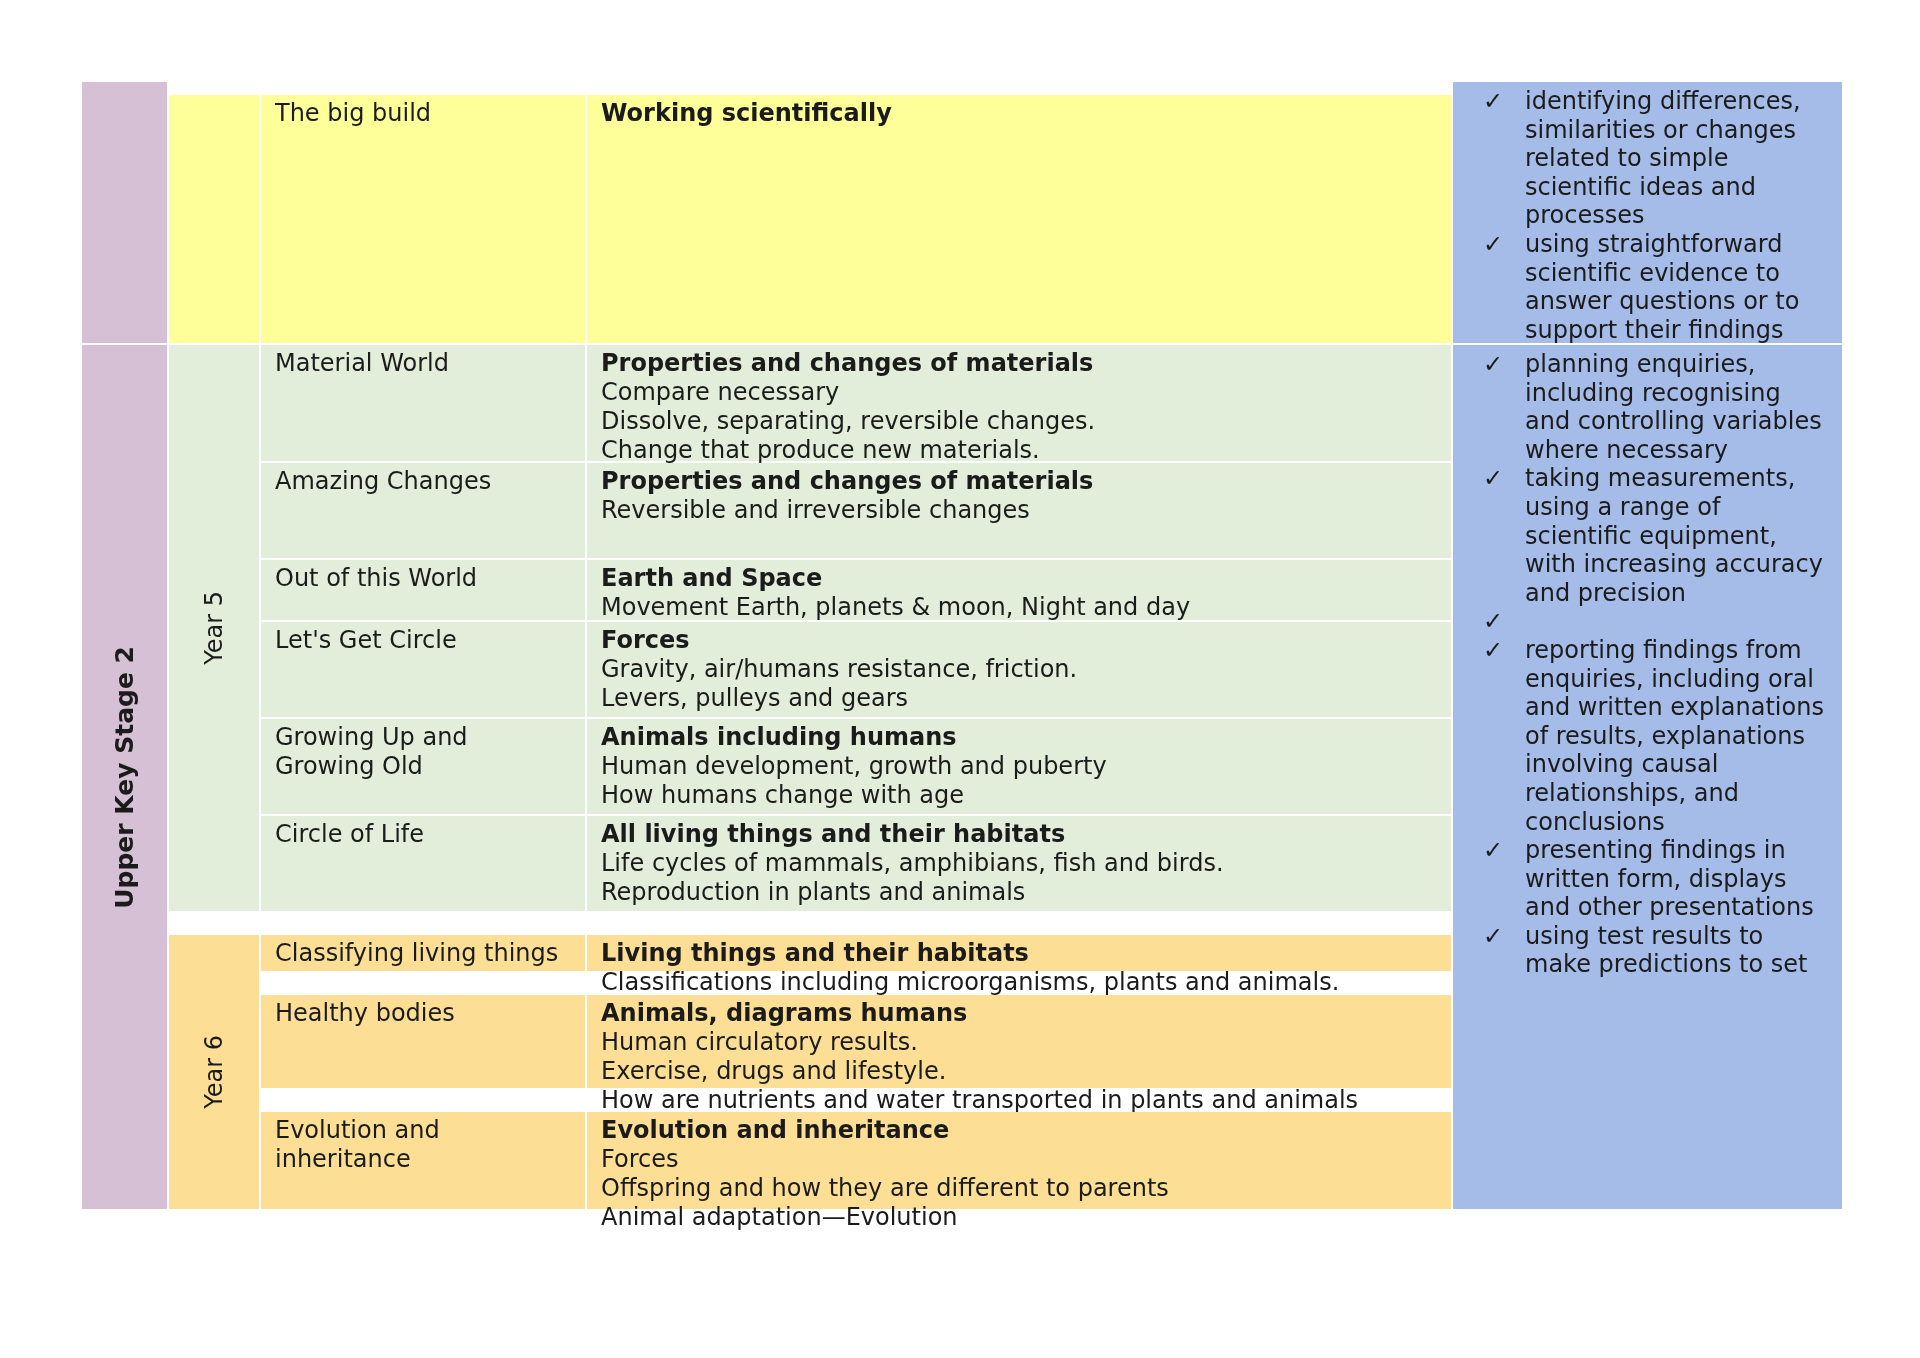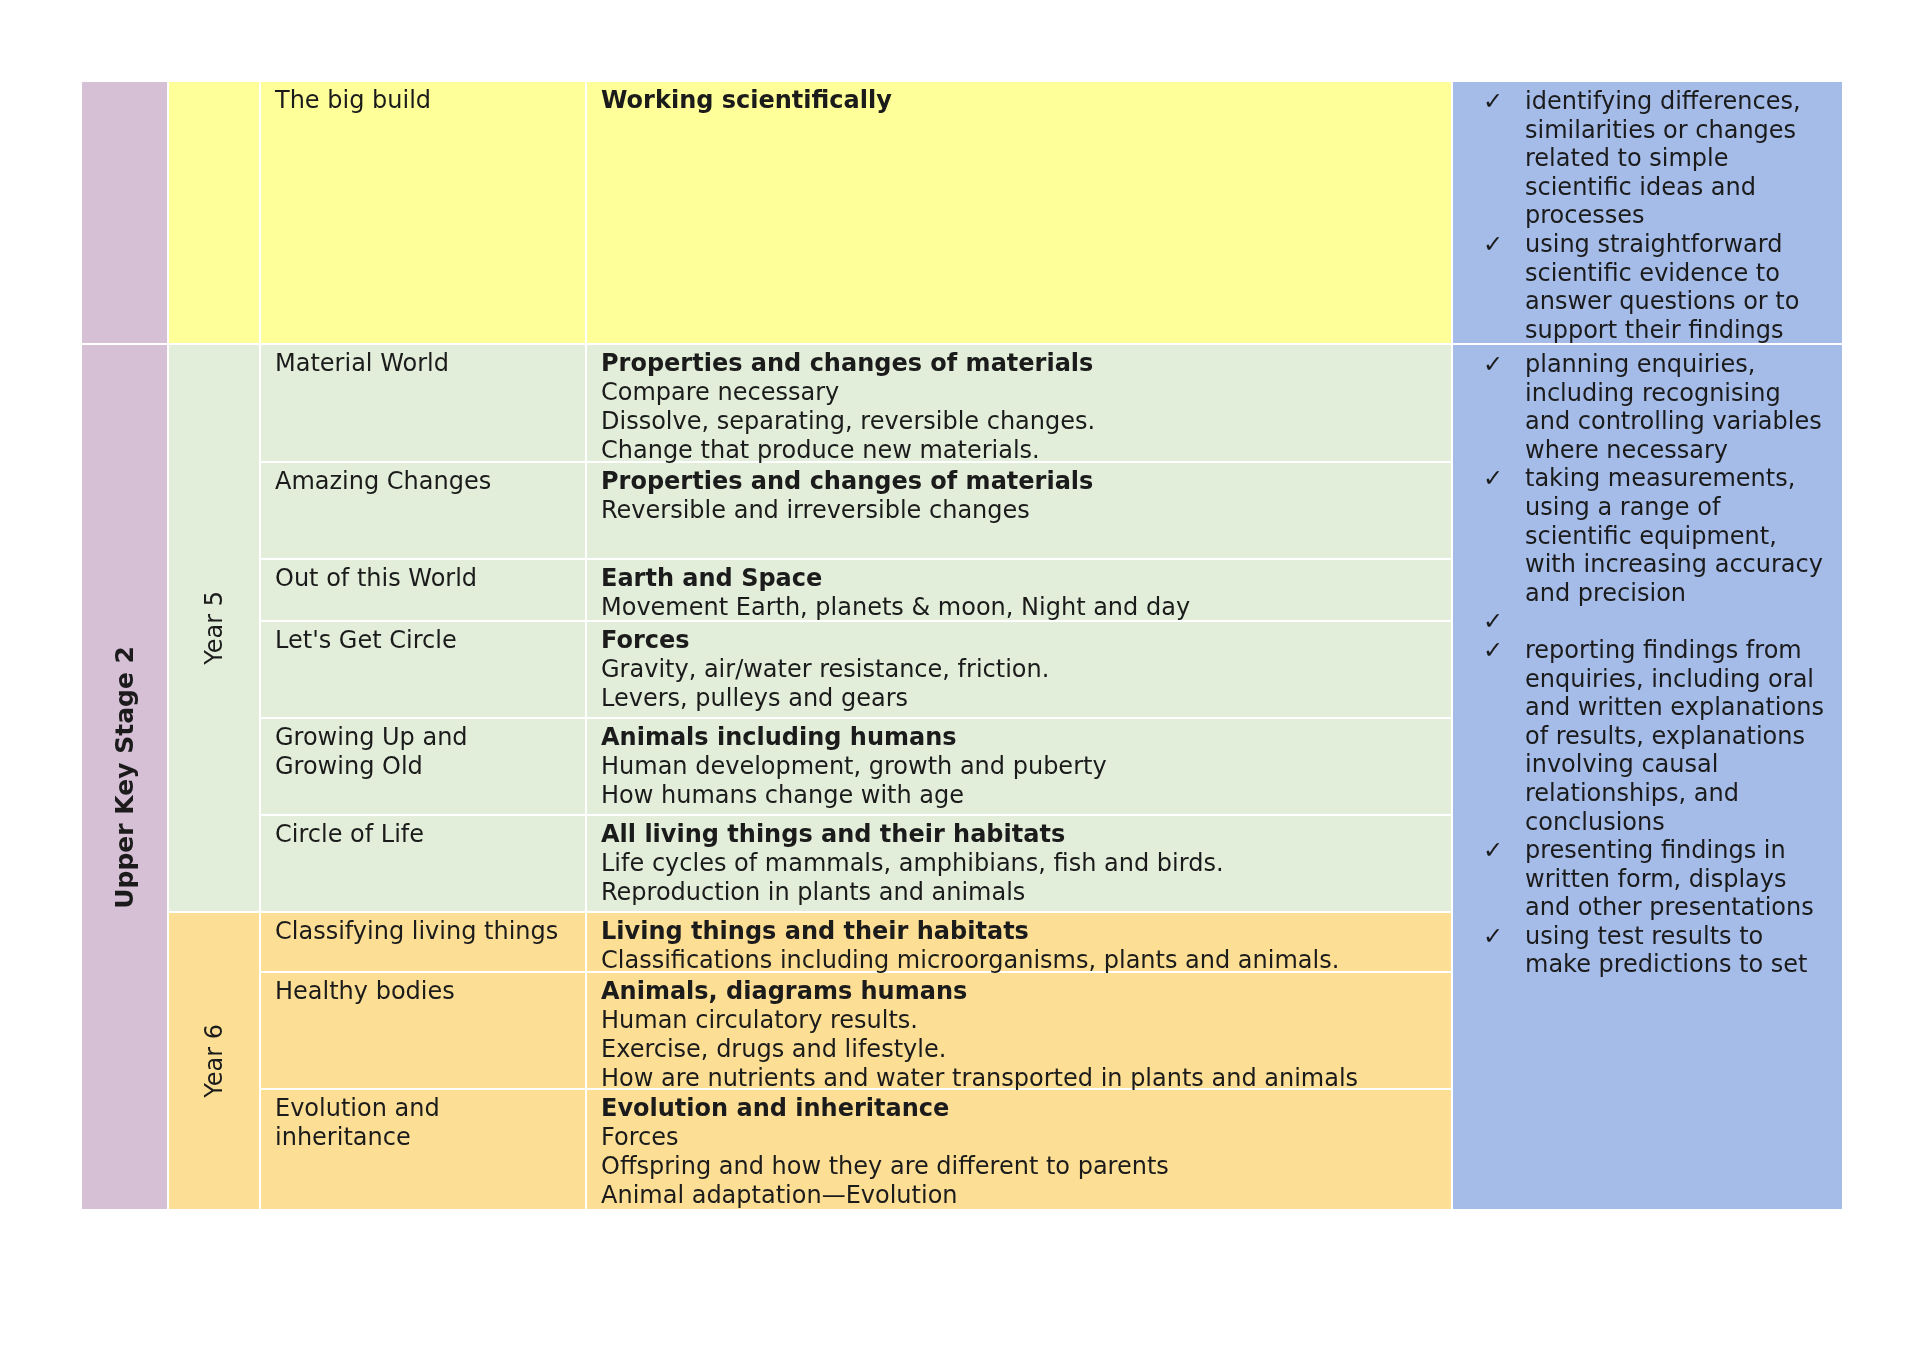--- a/index.html
+++ b/index.html
@@ -20,23 +20,23 @@
     grid-template-columns: 85px 90px 324px 864px 389px;
     grid-template-rows: 261px 116px 95px 60px 95px 95px 95px 58px 115px 119px;
     gap: 2px;
   }
   .cell {
     box-sizing: border-box;
     font-size: 24px;
     line-height: 29px;
   }
   .bg-pink   { background: var(--stage-pink, #d6c0d6); }
-  .bg-yellow { background: var(--header-yellow, #ffff99); }
+  .bg-yellow { background: var(--header-yellow, #ffff99); margin-top: 13px; }
   .bg-green  { background: var(--year5-green, #e2eeda); }
-  .bg-orange { background: var(--year6-orange, #fcdf95); }
+  .bg-orange { background: var(--year6-orange, #fcdf95); margin-top: 22px; }
   .bg-blue   { background: var(--ws-blue, #a5bce9); }
 
   .topic, .desc { padding: 4px 8px 2px 14px; }
   .title { font-weight: bold; }
   .pre { white-space: pre-line; }
 
   .vcell { display: flex; align-items: center; justify-content: center; }
   .rot {
     writing-mode: vertical-rl;
     transform: rotate(180deg);
@@ -119,21 +119,21 @@
   <div class="cell bg-green desc" style="grid-area:4/4/5/5">
     <div class="title">Earth and Space</div>
     <div>Movement Earth, planets &amp; moon, Night and day</div>
   </div>
 
   <div class="cell bg-green topic" style="grid-area:5/3/6/4">
     <div class="pre">Let's Get Circle</div>
   </div>
   <div class="cell bg-green desc" style="grid-area:5/4/6/5">
     <div class="title">Forces</div>
-    <div>Gravity, air/water resistance, friction.</div>
+    <div>Gravity, air/humans resistance, friction.</div>
     <div>Levers, pulleys and gears</div>
   </div>
 
   <div class="cell bg-green topic" style="grid-area:6/3/7/4">
     <div class="pre">Growing Up and
 Growing Old</div>
   </div>
   <div class="cell bg-green desc" style="grid-area:6/4/7/5">
     <div class="title">Animals including humans</div>
     <div>Human development, growth and puberty</div>

